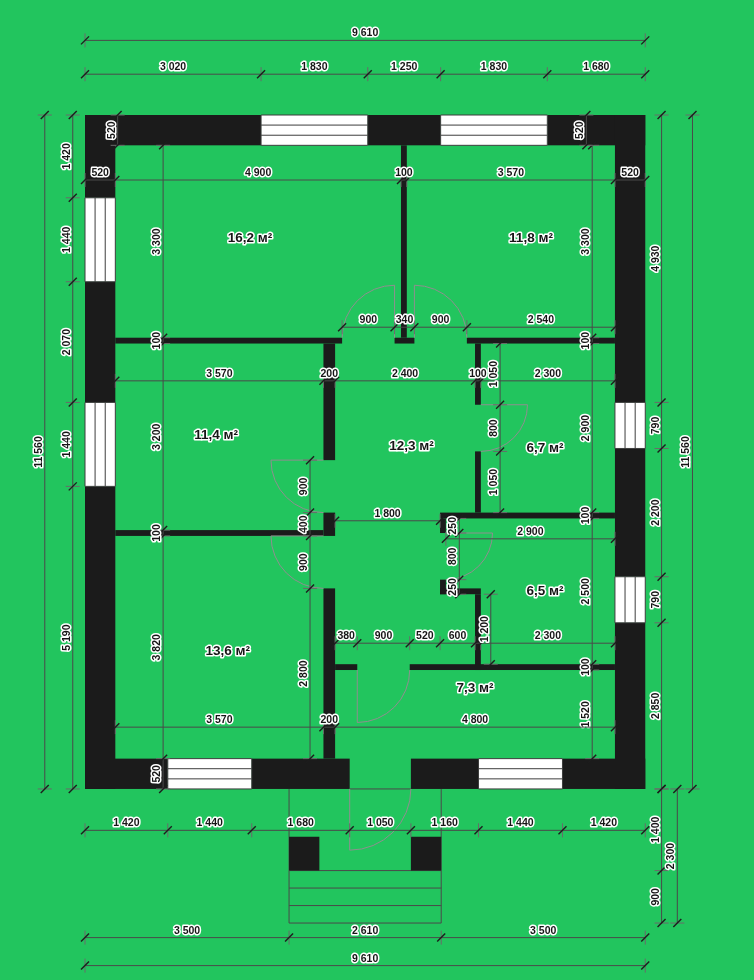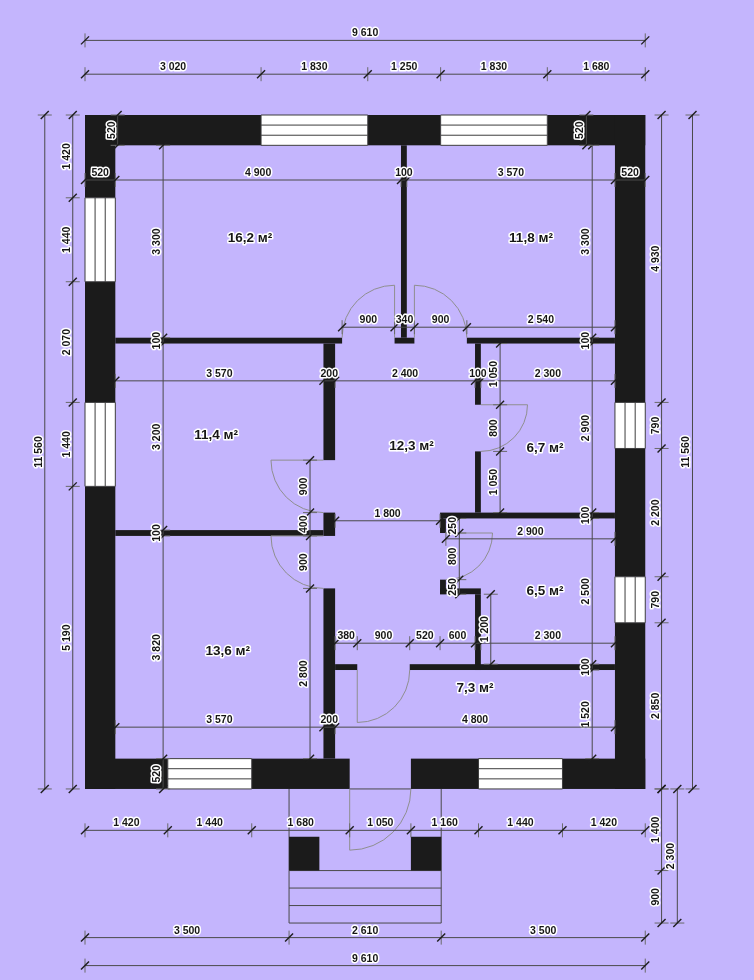--- a/index.html
+++ b/index.html
@@ -1,16 +1,16 @@
 <!DOCTYPE html>
 <html><head>
 <meta charset="utf-8">
 <style>
   html,body{margin:0;padding:0;background:#ffffff;}
-  #stage{position:relative;width:754px;height:980px;background:#c4b5fd;overflow:hidden;
+  #stage{position:relative;width:754px;height:980px;background:#22c55e;overflow:hidden;
          font-family:"Liberation Sans",sans-serif;}
   .wall{fill:#1b1b1b;stroke:none;}
   .thin{stroke:#4a4a4a;stroke-width:1;fill:none;vector-effect:non-scaling-stroke;}
   .arc{stroke:#8f8f8f;stroke-width:1;fill:none;vector-effect:non-scaling-stroke;}
   .leaf{stroke:#8f8f8f;stroke-width:1;fill:none;vector-effect:non-scaling-stroke;}
   .win-frame{stroke:#3d3d3d;stroke-width:1;fill:#ffffff;vector-effect:non-scaling-stroke;}
   .win-line{stroke:#3d3d3d;stroke-width:1;vector-effect:non-scaling-stroke;}
   .dimline{stroke:#4a4a4a;stroke-width:1;}
   .dimext{stroke:#6a6a6a;stroke-width:1;}
   .dimtick{stroke:#1d1d1d;stroke-width:1.4;}

